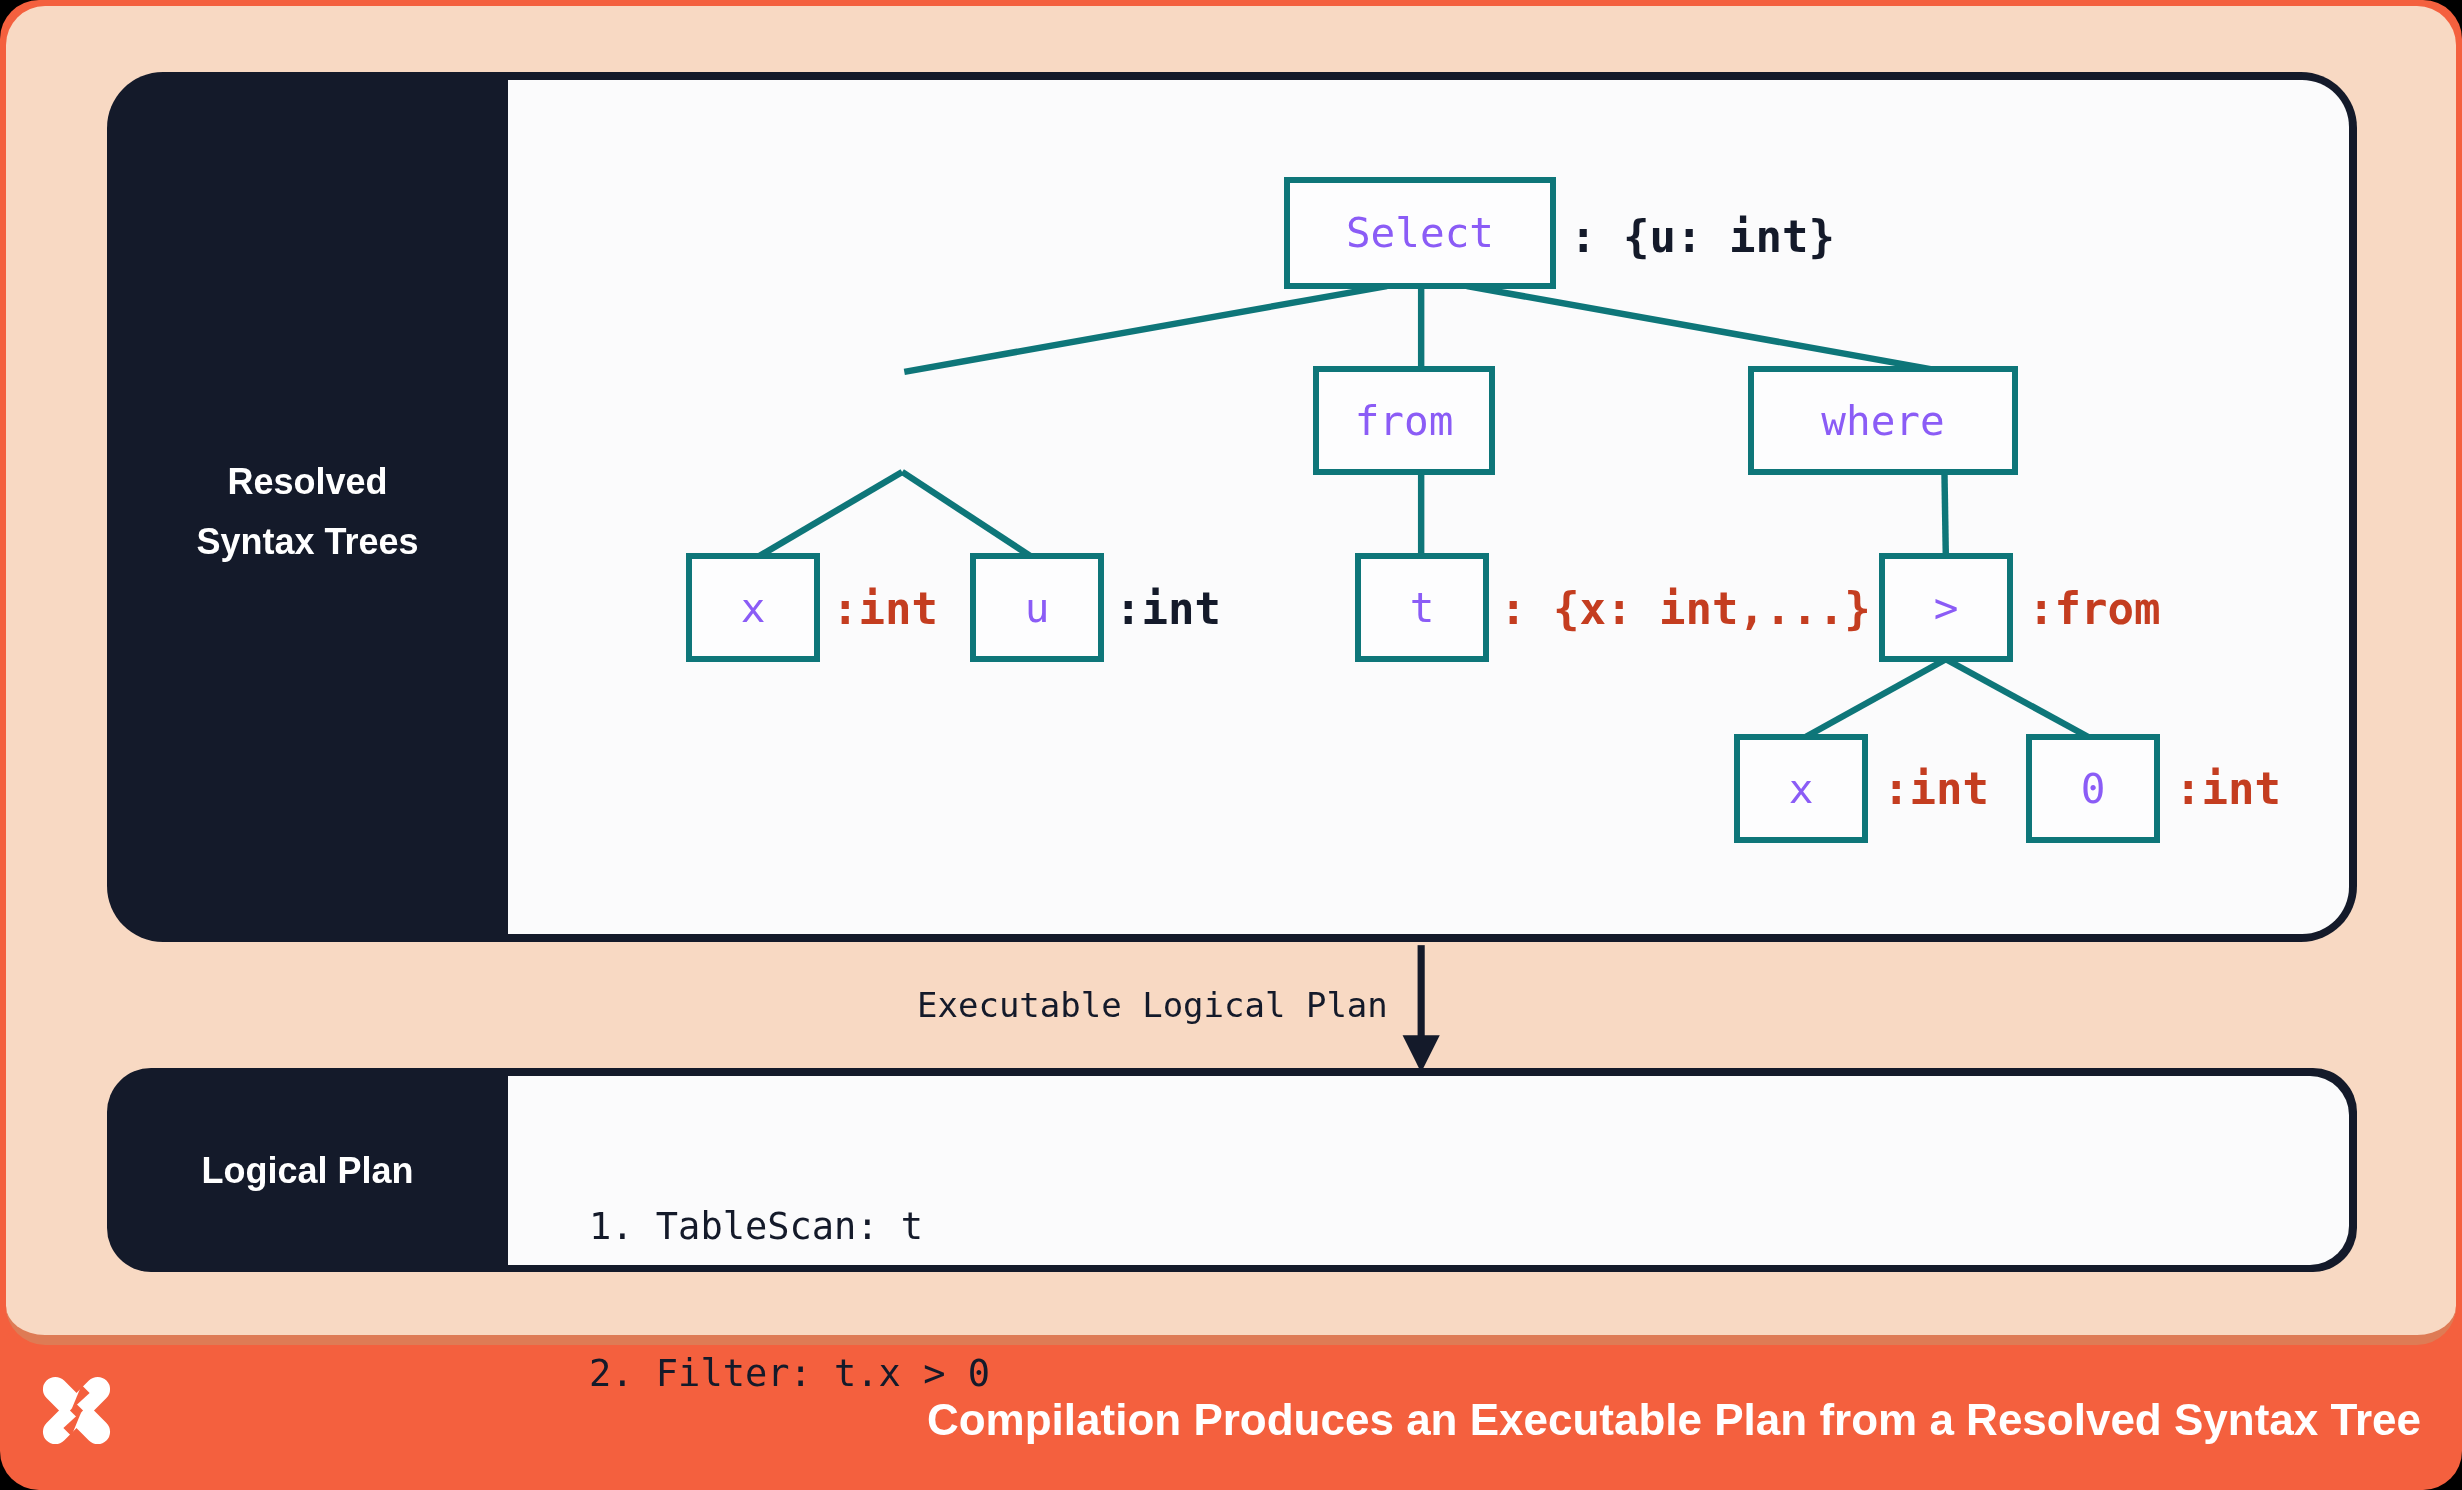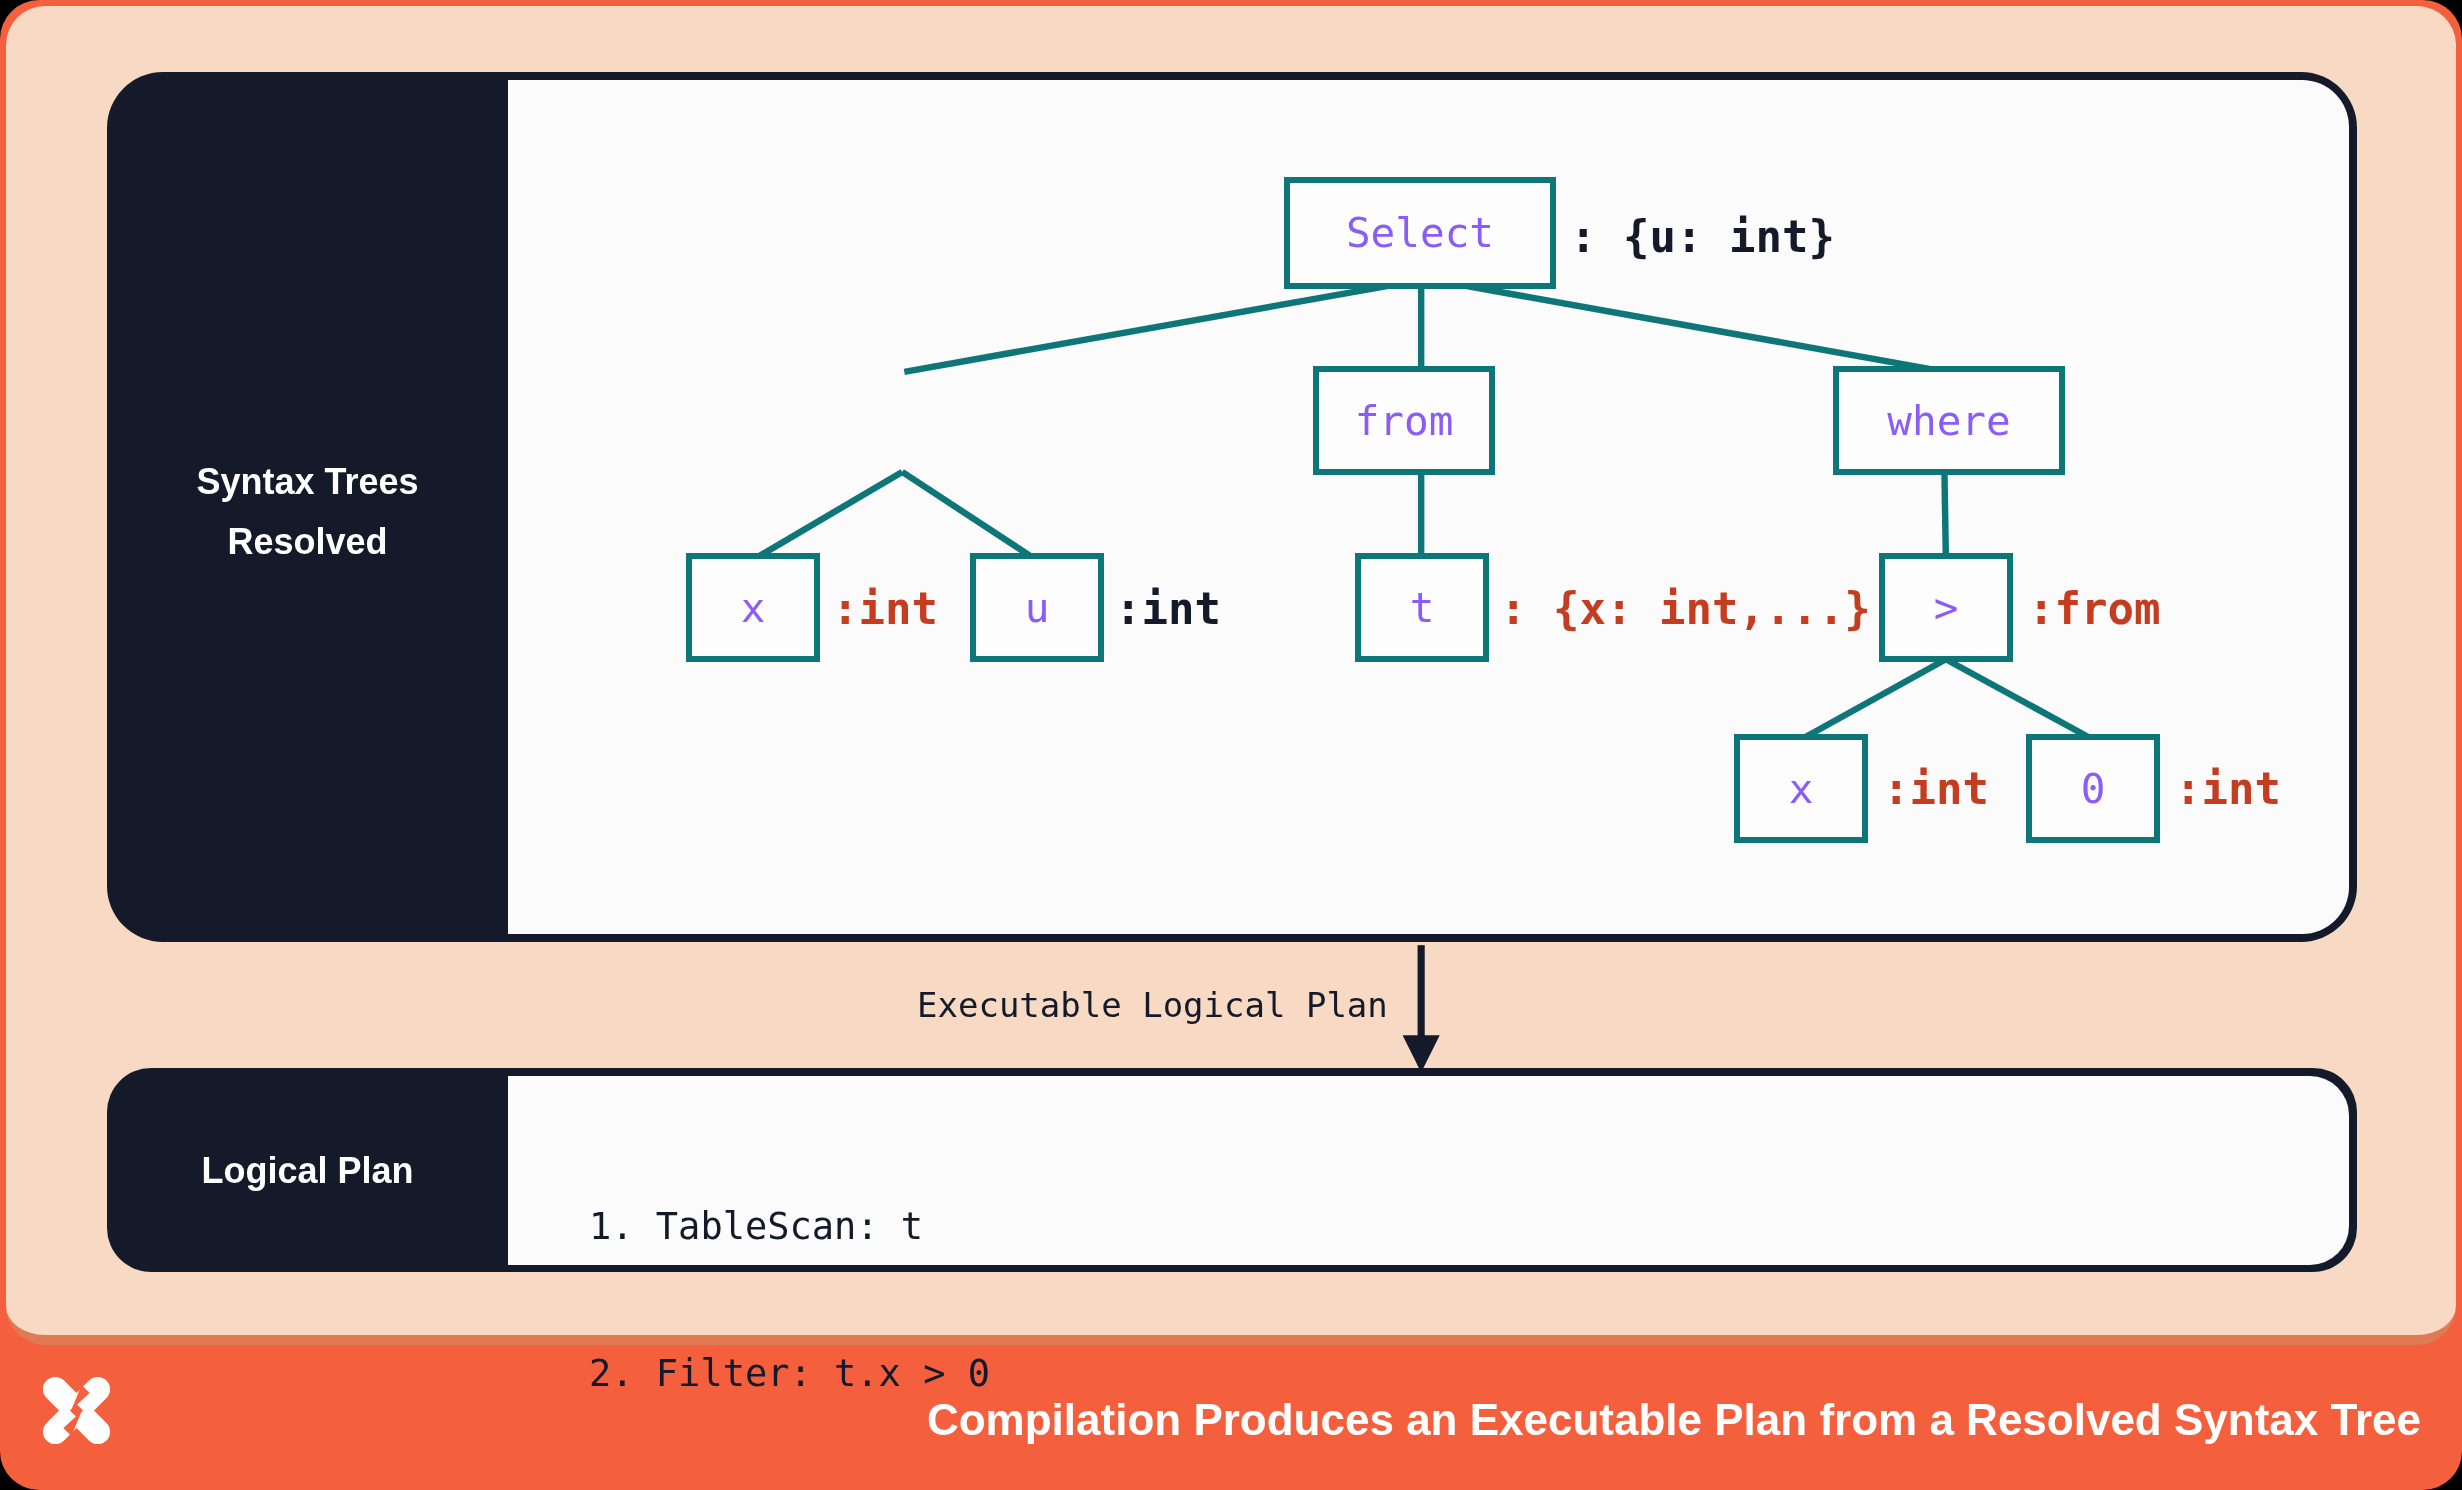--- a/index.html
+++ b/index.html
@@ -26,22 +26,22 @@
 </head>
 <body>
 
 <div class="page">
 
   <div class="abs peach"></div>
 
   <div class="abs panel-dark top-panel"></div>
   <div class="abs top-light"></div>
   <div class="abs side-label" style="top:452px;">
+    <div>Resolved</div>
     <div>Syntax Trees</div>
-    <div>Resolved</div>
   </div>
 
   <div class="abs panel-dark bottom-panel"></div>
   <div class="abs bottom-light"></div>
   <div class="abs side-label" style="top:1149px;line-height:43px;">Logical Plan</div>
   <div class="abs plan-steps" style="left:589px;top:1104px;">
     <div>1. TableScan: t</div>
     <div>2. Filter: t.x &gt; 0</div>
     
   </div>
@@ -63,21 +63,21 @@
       <polygon points="1962,1448 2014,1448 1988,1500" fill="#141a2a"></polygon>
     </g>
   </svg>
 
   <div class="abs node" style="left:1284px;top:177px;width:272px;height:112px">
     <span class="node-label">Select</span>
   </div>
   <div class="abs node" style="left:1313px;top:366px;width:182px;height:109px">
     <span class="node-label">from</span>
   </div>
-  <div class="abs node" style="left:1833px;top:366px;width:232px;height:109px">
+  <div class="abs node" style="left:1748px;top:366px;width:270px;height:109px">
     <span class="node-label">where</span>
   </div>
   <div class="abs node" style="left:686px;top:553px;width:134px;height:109px">
     <span class="node-label">x</span>
   </div>
   <div class="abs node" style="left:970px;top:553px;width:134px;height:109px">
     <span class="node-label">u</span>
   </div>
   <div class="abs node" style="left:1355px;top:553px;width:134px;height:109px">
     <span class="node-label">t</span>

